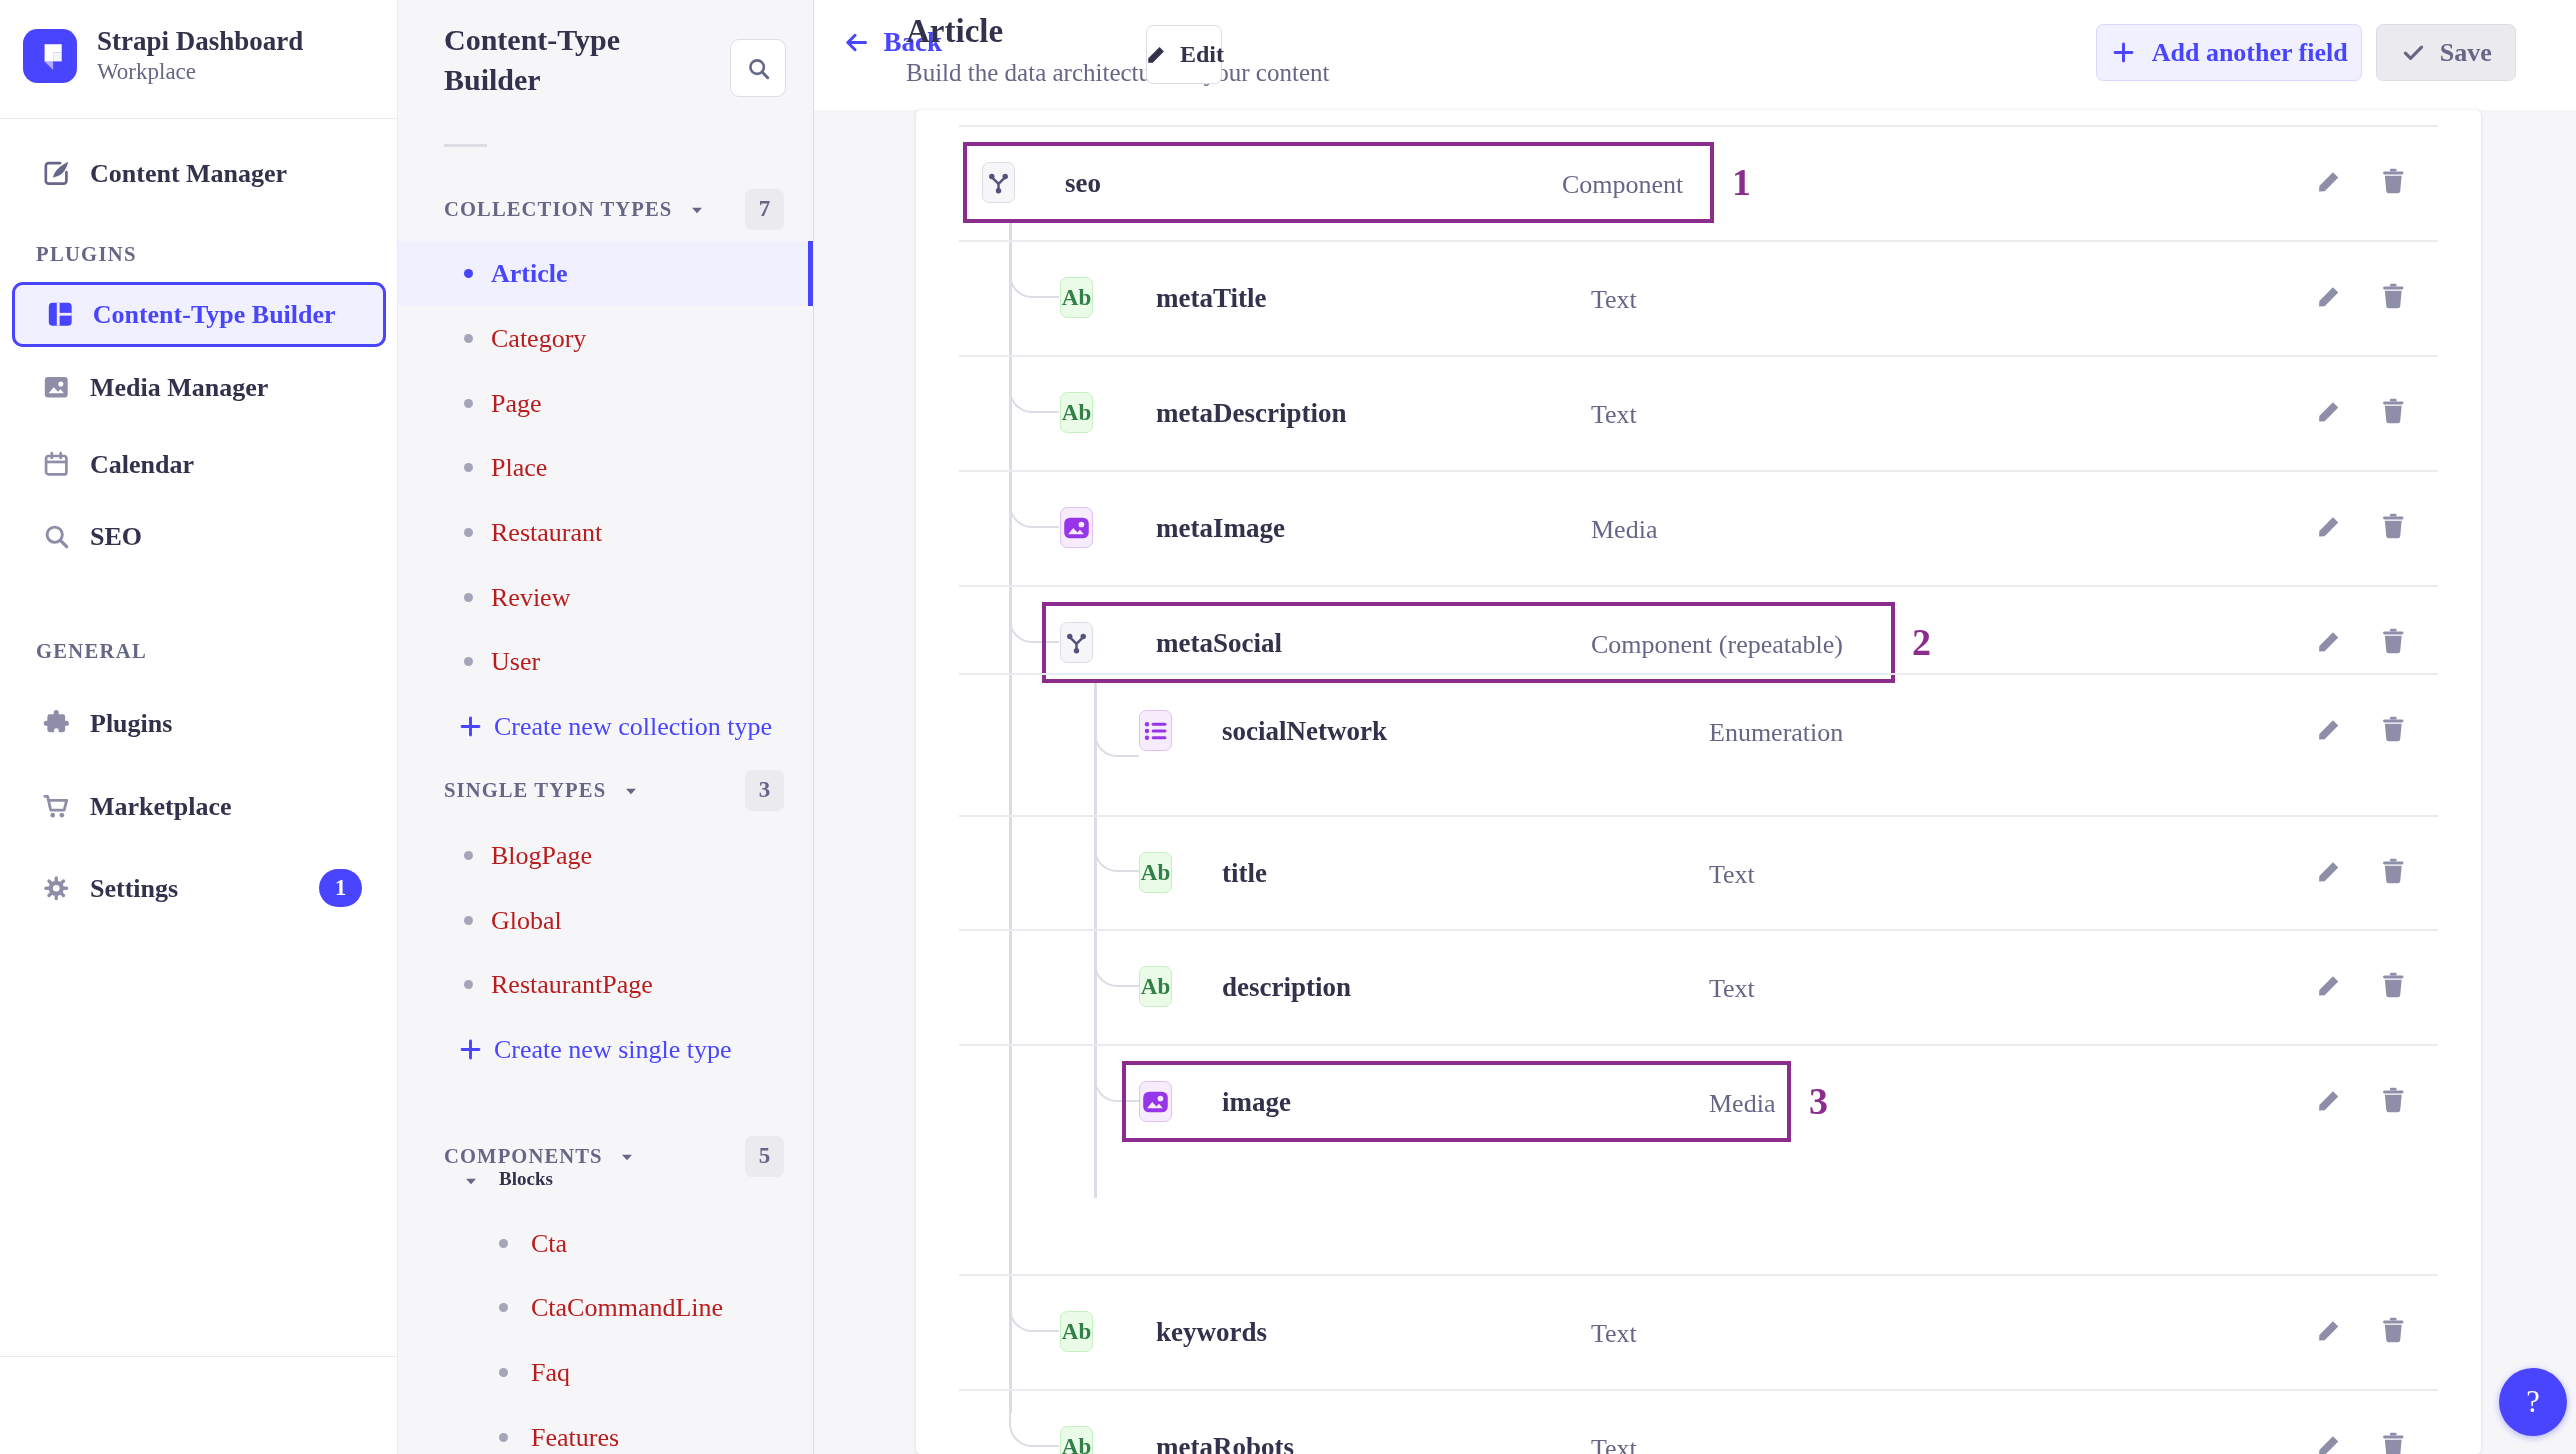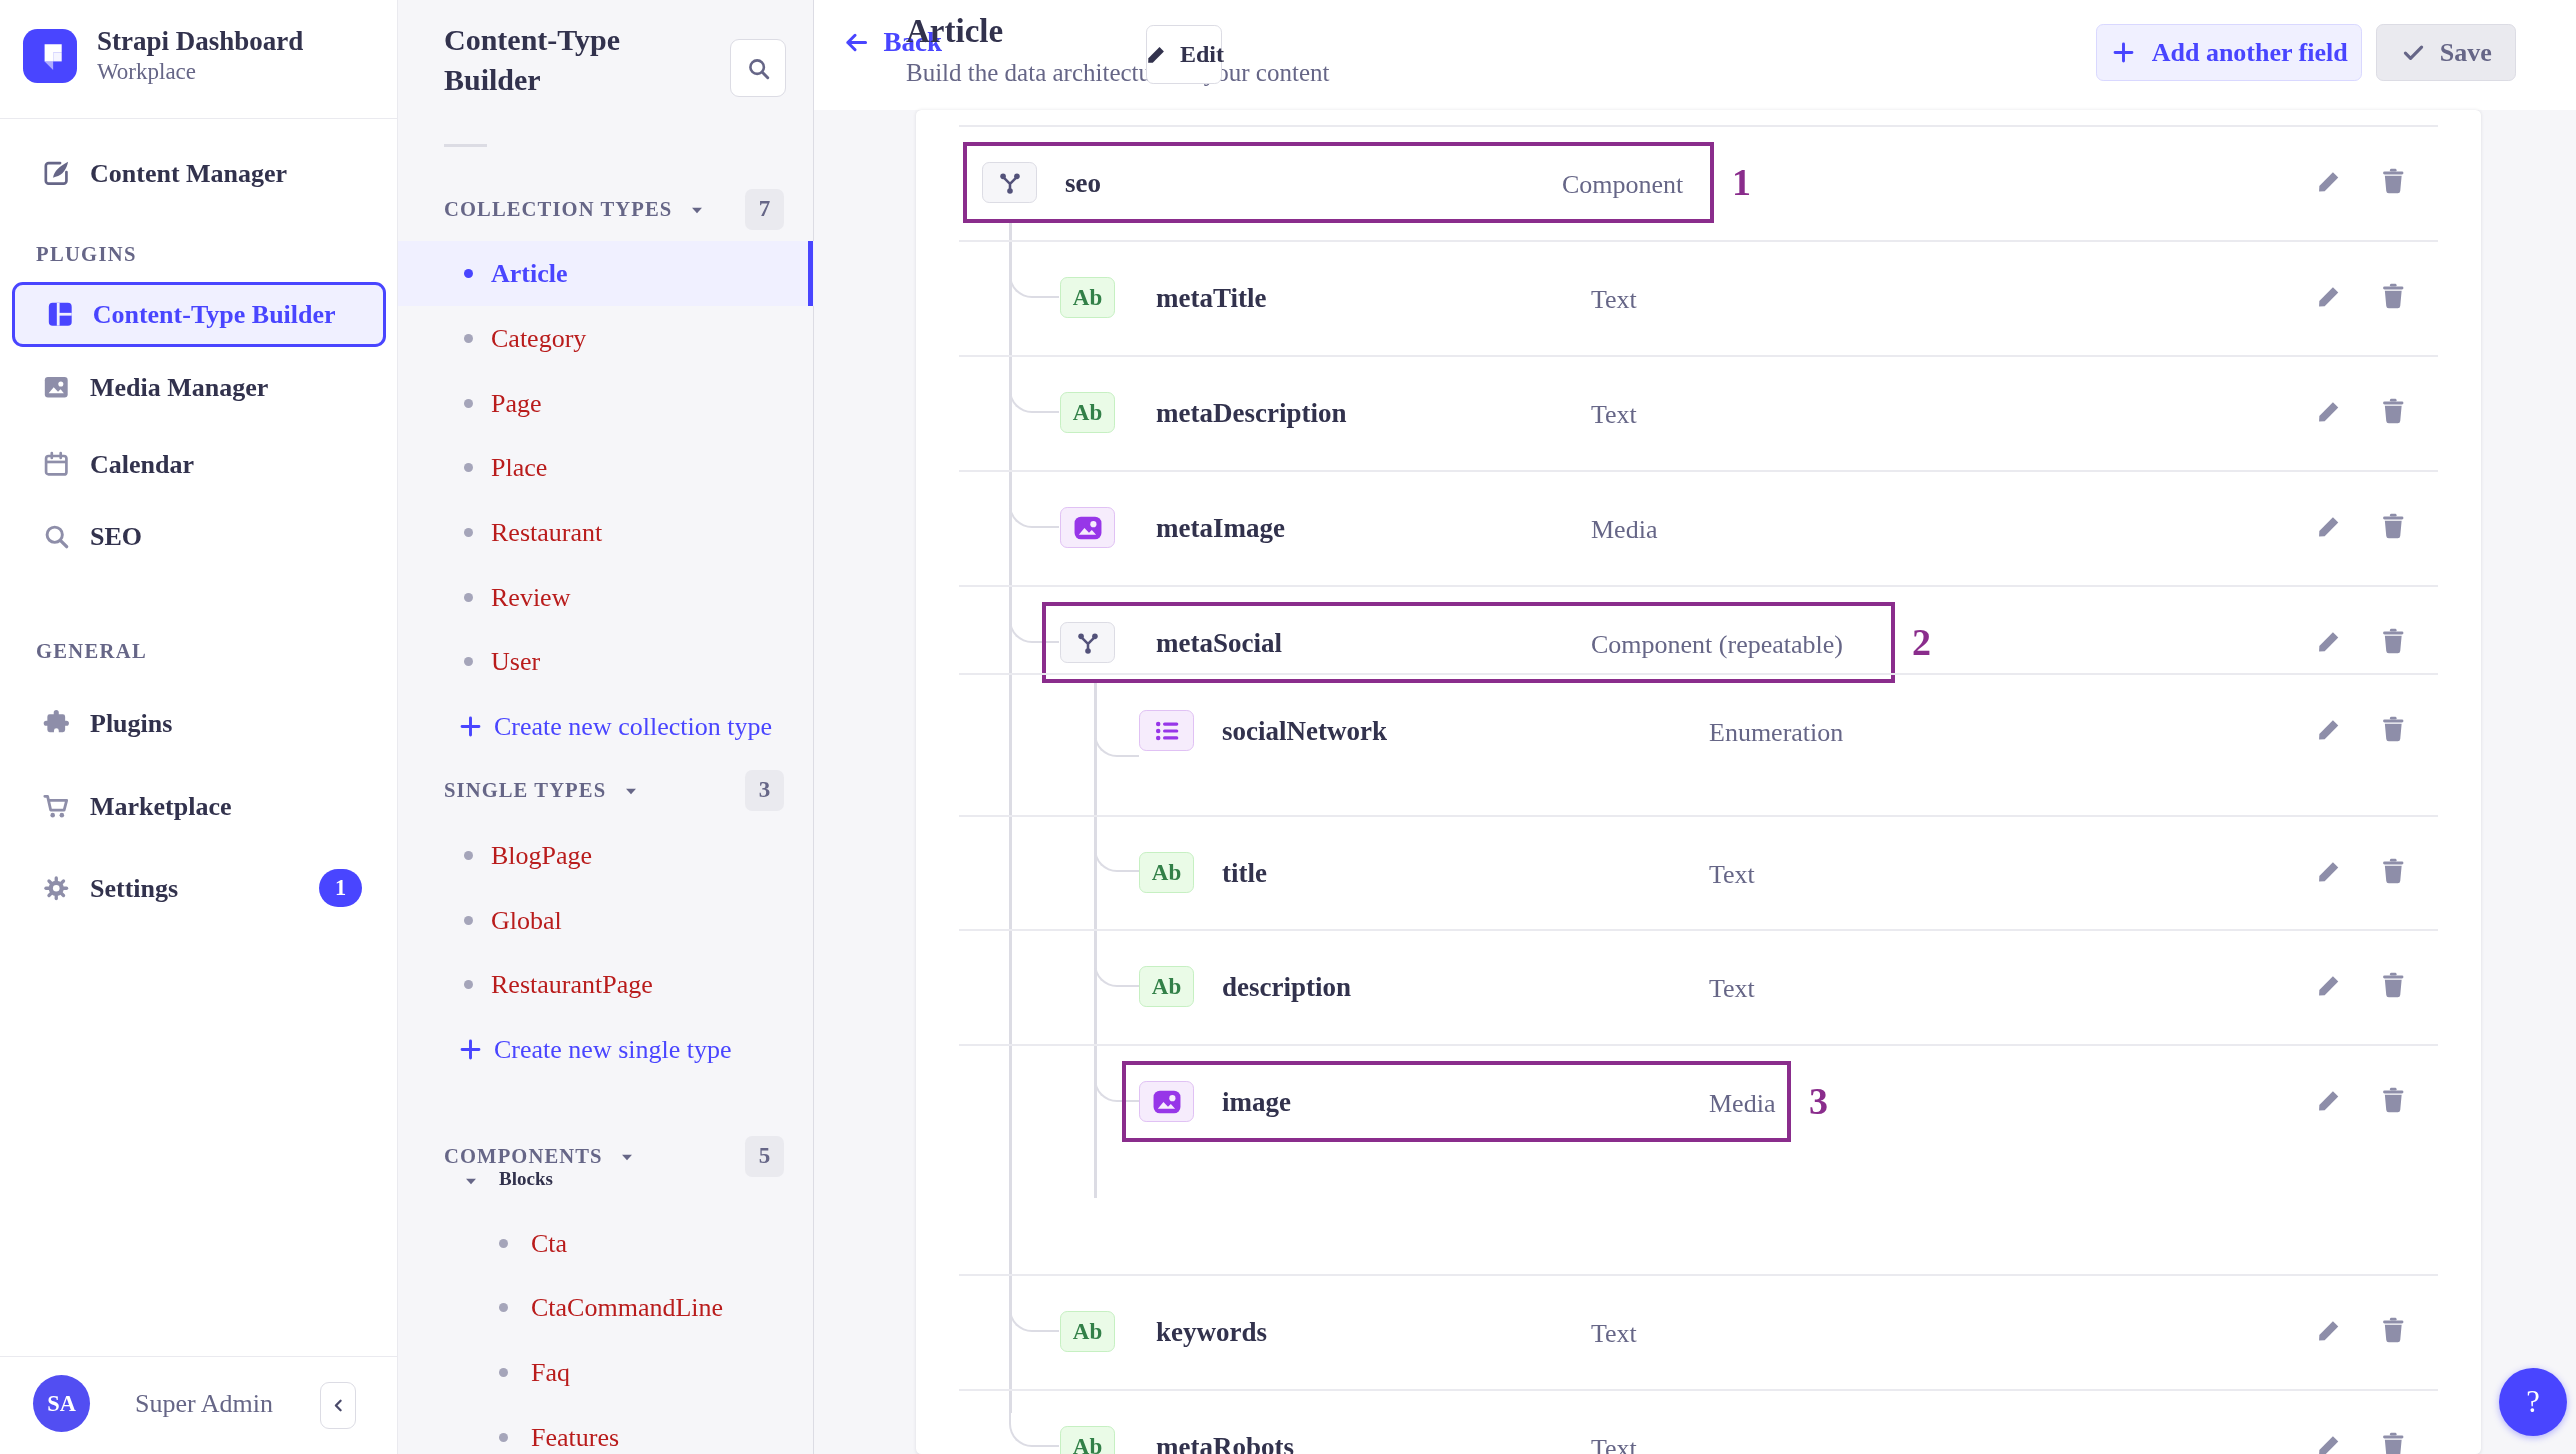--- a/index.html
+++ b/index.html
@@ -67,21 +67,21 @@
   #add-field-btn{position:absolute;left:1282px;top:24px;width:266px;height:57px;background:#f0f0ff;border:0.9px solid #d9d8ff;border-radius:7.2px;
     display:flex;align-items:center;justify-content:center;gap:14.4px;cursor:pointer;font-size:26px;font-weight:700;color:#4945ff;box-sizing:border-box;}
   #save-btn{position:absolute;left:1562px;top:24px;width:140px;height:57px;background:#eaeaef;border:0.9px solid #dcdce4;border-radius:7.2px;
     display:flex;align-items:center;justify-content:center;gap:12.6px;cursor:pointer;font-size:26px;font-weight:700;color:#666687;box-sizing:border-box;}
 
   
   #panel{left:916px;top:110px;width:1565px;height:1344px;background:#ffffff;border-radius:5.4px;
     box-shadow:0 0.9px 3.6px rgba(33,33,52,.12);}
   .frow{position:absolute;left:0;width:1565px;height:115px;}
   .frow .fdiv{position:absolute;left:43px;top:0;width:1479px;height:1.8px;background:#eaeaef;}
-  .ftile{position:absolute;top:37px;width:55px;height:41px;border-radius:7.2px;box-sizing:border-box;
+  .ftile{position:absolute;top:37px;width:33px;height:41px;border-radius:7.2px;box-sizing:border-box;
     display:flex;align-items:center;justify-content:center;}
   .ftile.component{background:#f6f6f9;border:0.9px solid #dcdce4;}
   .ftile.text{background:#eafbe7;border:0.9px solid #c6f0c2;color:#328048;font-size:23px;font-weight:700;}
   .ftile.media,.ftile.enum{background:#f6ecfc;border:0.9px solid #e0c1f4;}
   .fname{position:absolute;top:43px;font-size:27px;font-weight:700;color:#32324d;}
   .ftype{position:absolute;top:45px;font-size:26px;color:#666687;}
   .rowact{position:absolute;top:41px;width:32px;height:32px;cursor:pointer;}
   .anno-box{position:absolute;top:17px;height:81px;border:4.5px solid #8a2d8c;box-sizing:border-box;}
   .anno-num{position:absolute;top:37px;font-size:38px;font-weight:700;color:#8a2d8c;line-height:41px;}
   .tree-v{position:absolute;width:2.7px;background:#dcdce4;}
@@ -199,29 +199,20 @@
                 <circle cx="12" cy="12" r="6"></circle>
               </g>
               <circle cx="12" cy="12" r="2.6" fill="#fff"></circle>
             </svg>
           </span>
                    <span class="nlb">Settings</span>
           <span class="nav-badge">1</span>
         </div>
       </div>
     <div class="sb-divider abs" style="top:1356px"></div>
-    <div id="user-row" class="abs">
-      <div id="avatar">SA</div>
-      <div id="user-name">Super Admin</div>
-      <div id="collapse-btn">
-          <svg width="25" height="25" viewBox="0 0 24 24" xmlns="http://www.w3.org/2000/svg">
-            <polyline points="14,7.5 9.5,12 14,16.5" fill="none" stroke="#4a4a6a" stroke-width="2.2" stroke-linecap="round" stroke-linejoin="round"></polyline>
-          </svg>
-        </div>
-    </div>
   </div>
 
   <div id="subsidebar" class="abs">
     <div id="sub-title" class="abs">Content-Type Builder</div>
     <div id="search-btn" class="abs">
         <svg width="27" height="27" viewBox="0 0 24 24" xmlns="http://www.w3.org/2000/svg">
           <circle cx="10.8" cy="10.8" r="6" fill="none" stroke="#666687" stroke-width="2.3"></circle>
           <line x1="15.4" y1="15.4" x2="20.2" y2="20.2" stroke="#666687" stroke-width="2.6" stroke-linecap="round"></line>
         </svg>
       </div>

